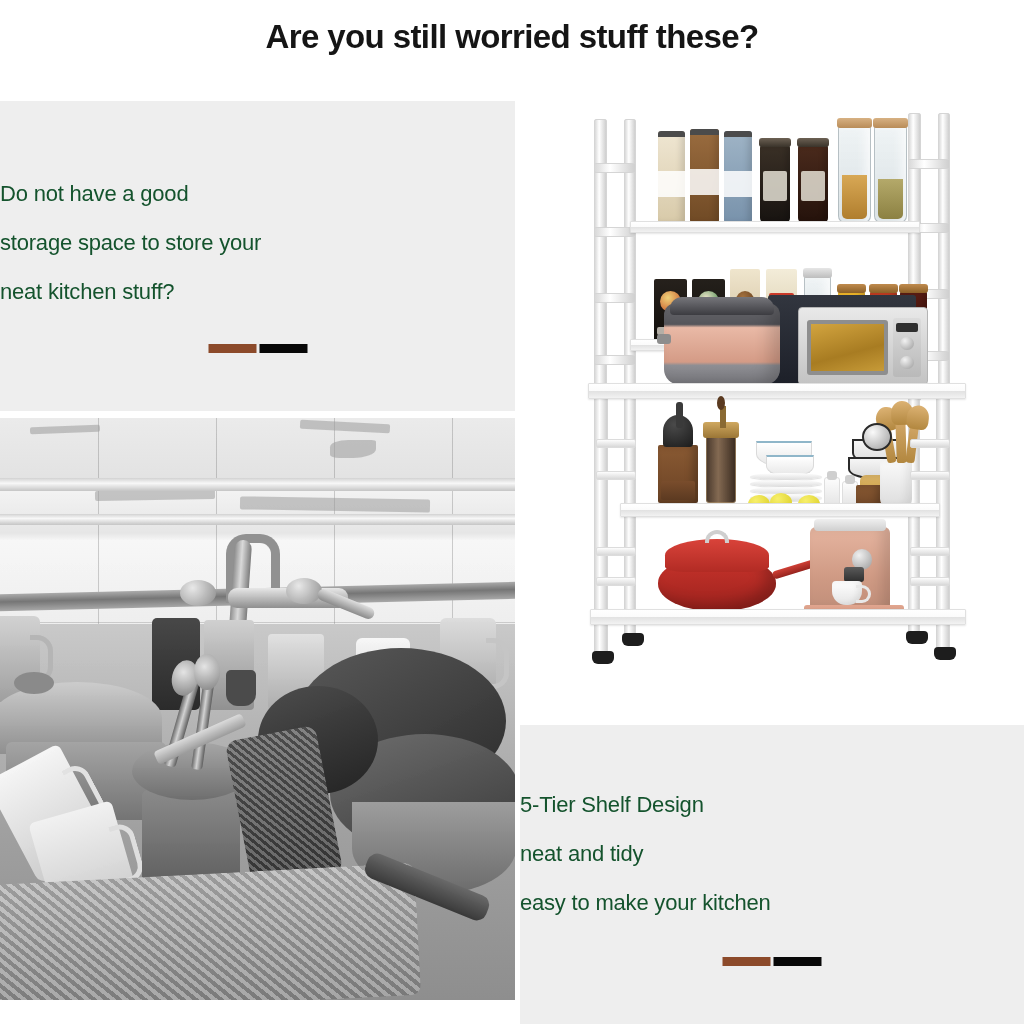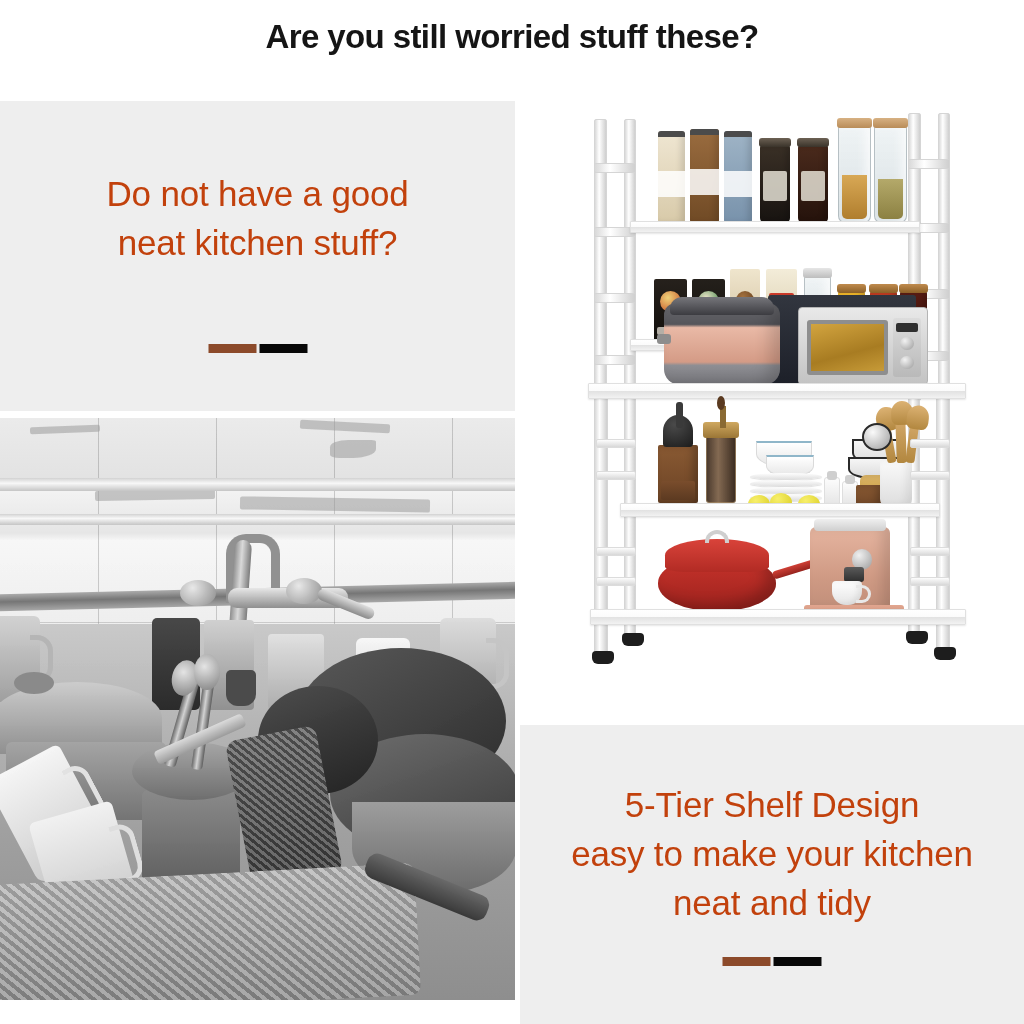--- a/index.html
+++ b/index.html
@@ -20,23 +20,22 @@
     letter-spacing:-0.6px;
     color:#151515;
     font-family:"Liberation Sans", sans-serif;
     white-space:nowrap;
   }
 
   
   .panel{position:absolute;background:#eeeeee;}
   .panel .copy{
     position:absolute;left:0;width:100%;
-    text-align:center;
-    color:#c2410c;
-    font-size:35px;
+    color:#14532d;
+    font-size:22px;
     line-height:49px;
     font-weight:400;
     letter-spacing:-0.2px;
   }
   .panel .copy .ln{display:block;white-space:nowrap;}
   .divider{
     position:absolute;display:flex;gap:3px;left:50%;transform:translateX(-50%);
   }
   .divider .seg{height:9px;}
   .divider .seg.brown{width:48px;background:#8c4a2a;}
@@ -308,20 +307,21 @@
 </head>
 <body>
 
 <div class="page">
 
   <div class="headline">Are you still worried stuff these?</div>
 
   <div class="panel" id="panel-problem">
     <div class="copy">
       <span class="ln">Do not have a good</span>
+      <span class="ln">storage space to store your</span>
       <span class="ln">neat kitchen stuff?</span>
     </div>
     <div class="divider">
       <span class="seg brown"></span>
       <span class="seg black"></span>
     </div>
   </div>
 
   <div id="photo-messy-kitchen">
     <div class="scene">
@@ -555,22 +555,22 @@
       <div class="foot" style="left:12px;top:548px;"></div>
       <div class="foot" style="left:42px;top:530px;"></div>
       <div class="foot" style="left:354px;top:544px;"></div>
       <div class="foot" style="left:326px;top:528px;"></div>
     </div>
   </div>
 
   <div class="panel" id="panel-solution">
     <div class="copy">
       <span class="ln">5-Tier Shelf Design</span>
+      <span class="ln">neat and tidy</span>
       <span class="ln">easy to make your kitchen</span>
-      <span class="ln">neat and tidy</span>
     </div>
     <div class="divider">
       <span class="seg brown"></span>
       <span class="seg black"></span>
     </div>
   </div>
 
 </div>
 
 </body></html>

